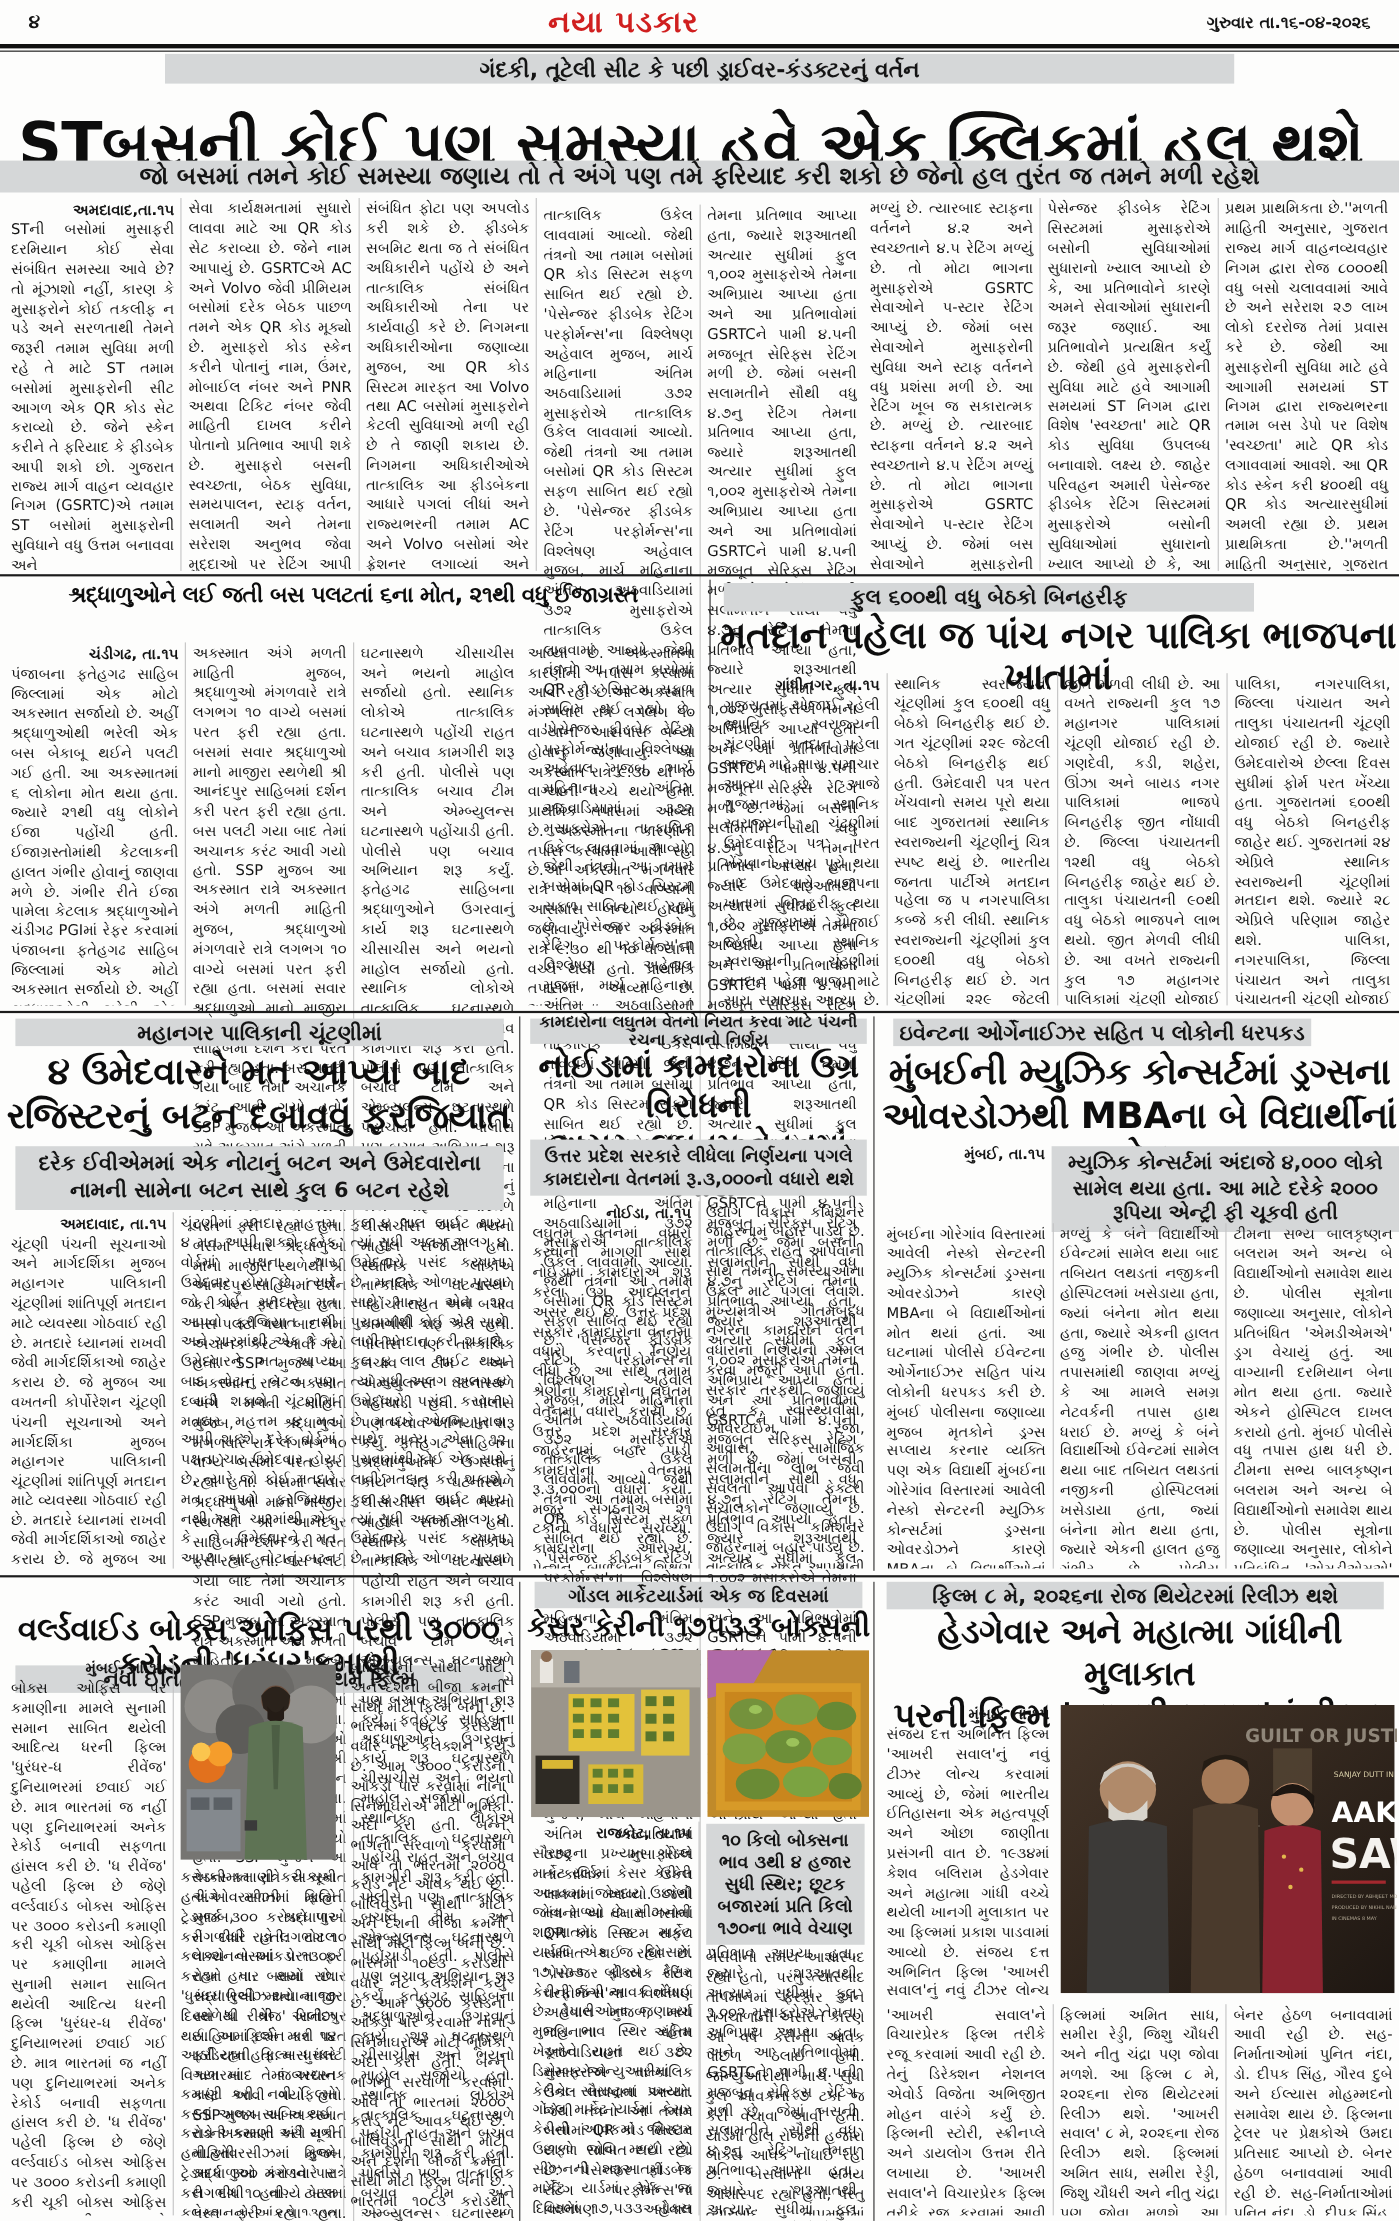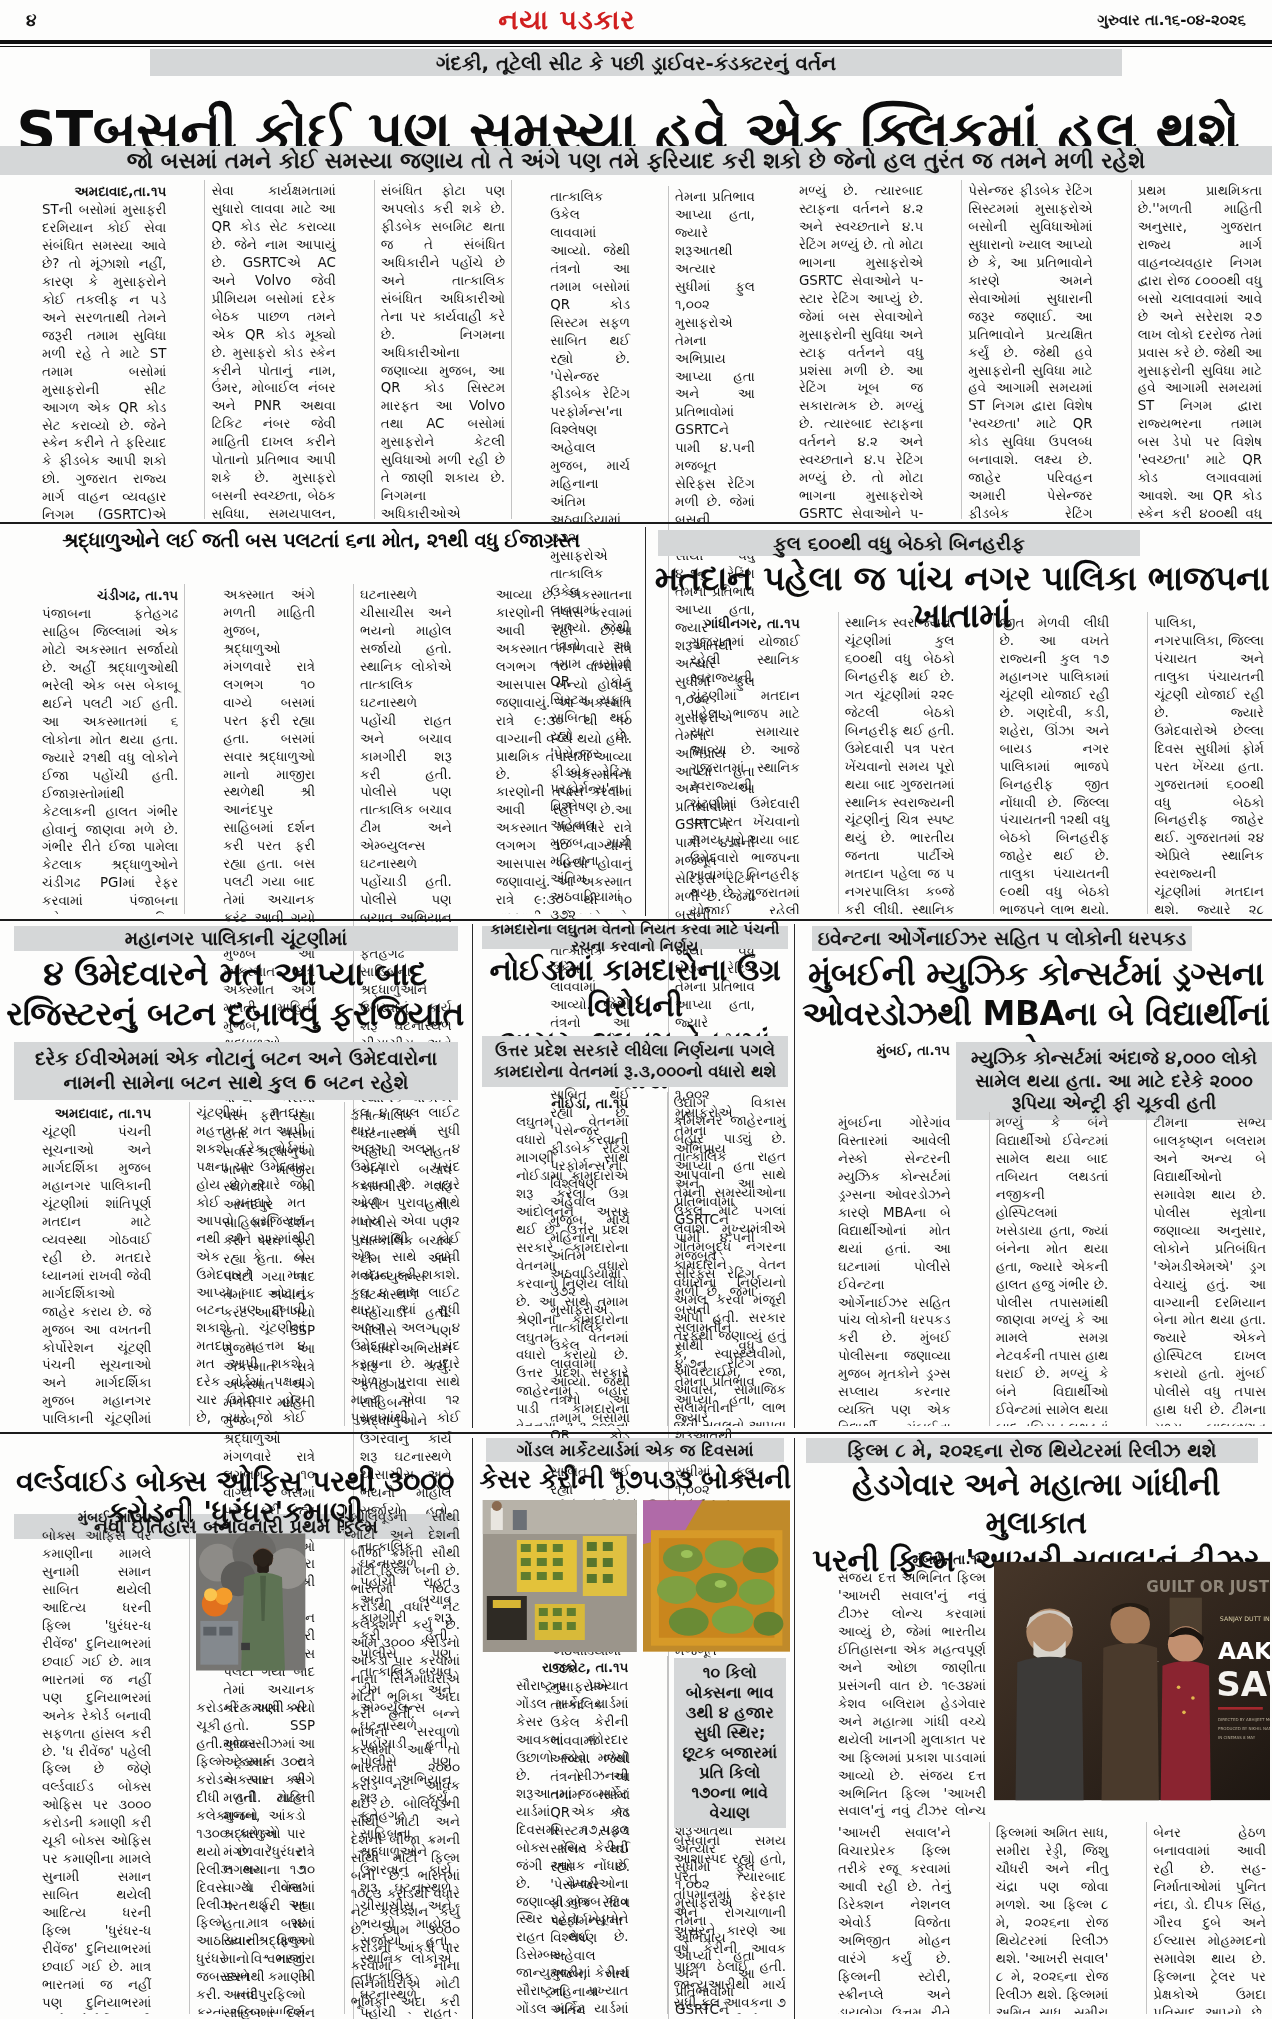--- a/index.html
+++ b/index.html
@@ -21,21 +21,21 @@
   .paper-name{font-size:27px;font-weight:800;color:var(--masthead-red);letter-spacing:1px;}
   .edition-date{font-size:15px;font-weight:bold;}
   .mast-rule{top:40px;left:0;right:0;height:7px;border-top:4px solid #111;border-bottom:1.5px solid #111;}
 
   .band{background:var(--band-gray);text-align:center;font-weight:bold;display:flex;align-items:center;justify-content:center;}
   .hl{font-weight:800;text-align:center;color:#0d0d0d;line-height:1.08;letter-spacing:-.5px;}
   .hrule{left:0;right:0;height:0;border-top:2.5px solid var(--rule-dark);}
   .vrule{width:0;border-left:1.6px solid #2a2a2a;}
 
   .cols{display:flex;align-items:stretch;}
-  .col{flex:1;padding:2px 6px 0 6px;overflow:hidden;text-align:justify;font-size:13.4px;line-height:1.34;margin-left:32px;}
+  .col{flex:1;padding:2px 6px 0 6px;overflow:hidden;text-align:justify;font-size:13.4px;line-height:1.34;}
   .col + .col{border-left:1px solid var(--col-rule);}
   .dateline{text-align:right;font-weight:bold;font-size:13.5px;margin-bottom:1px;}
   .graybox{background:var(--band-gray);font-weight:bold;text-align:center;padding:5px 8px;line-height:1.25;}
 
   .photo{display:block;width:100%;}
   svg{display:block;}
 </style>
 </head>
 <body>
 

